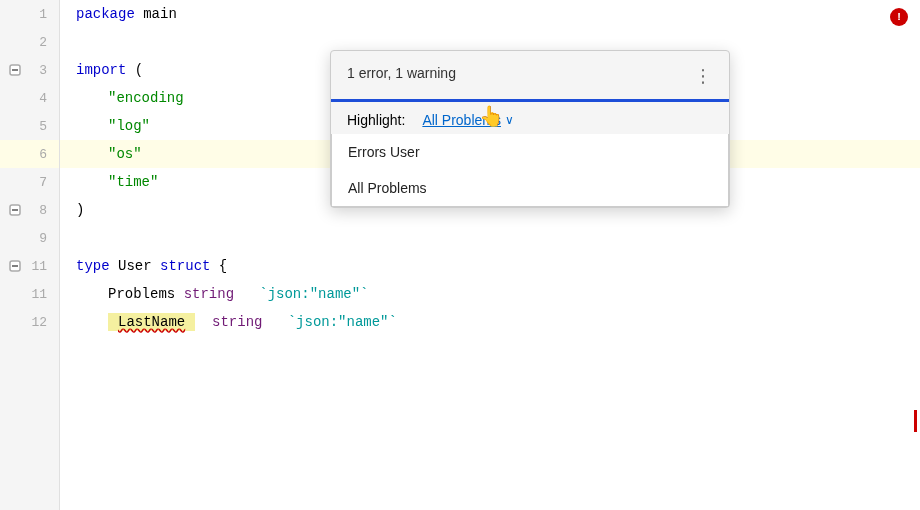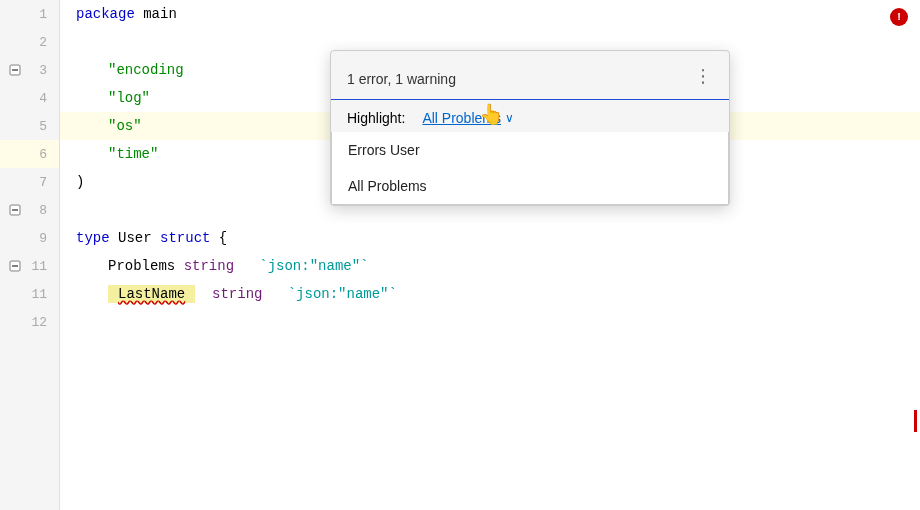--- a/index.html
+++ b/index.html
@@ -135,24 +135,24 @@
       width: 400px;
       background: #f5f5f5;
       border: 1px solid #cccccc;
       border-radius: 4px;
       box-shadow: 0 4px 16px rgba(0,0,0,0.18);
       z-index: 100;
     }
 
     .popup-header {
       display: flex;
-      align-items: flex-end;
+      align-items: flex-start;
       justify-content: space-between;
       padding: 14px 16px 12px 16px;
-      border-bottom: 1px solid #1d4ed8;
+      border-bottom: 3px solid #1d4ed8;
     }
 
     .popup-title {
       font-size: 14px;
       color: #333333;
       font-family: -apple-system, BlinkMacSystemFont, 'Segoe UI', sans-serif;
     }
 
     .more-icon {
       color: #666666;
@@ -285,20 +285,23 @@
   </div>
 
   <div class="code-area">
 
     <div class="code-line">
       <span class="kw">package</span><span> main</span>
     </div>
 
     <div class="code-line"></div>
 
+    <div class="code-line">
+      <span class="kw">import</span><span> (</span>
+    </div>
 
     <div class="code-line">
       <span style="width:32px;display:inline-block"></span><span class="str">"encoding</span><span style="color:#888"></span>
     </div>
 
     <div class="code-line">
       <span style="width:32px;display:inline-block"></span><span class="str">"log"</span>
     </div>
 
     <div class="code-line highlighted-line">

